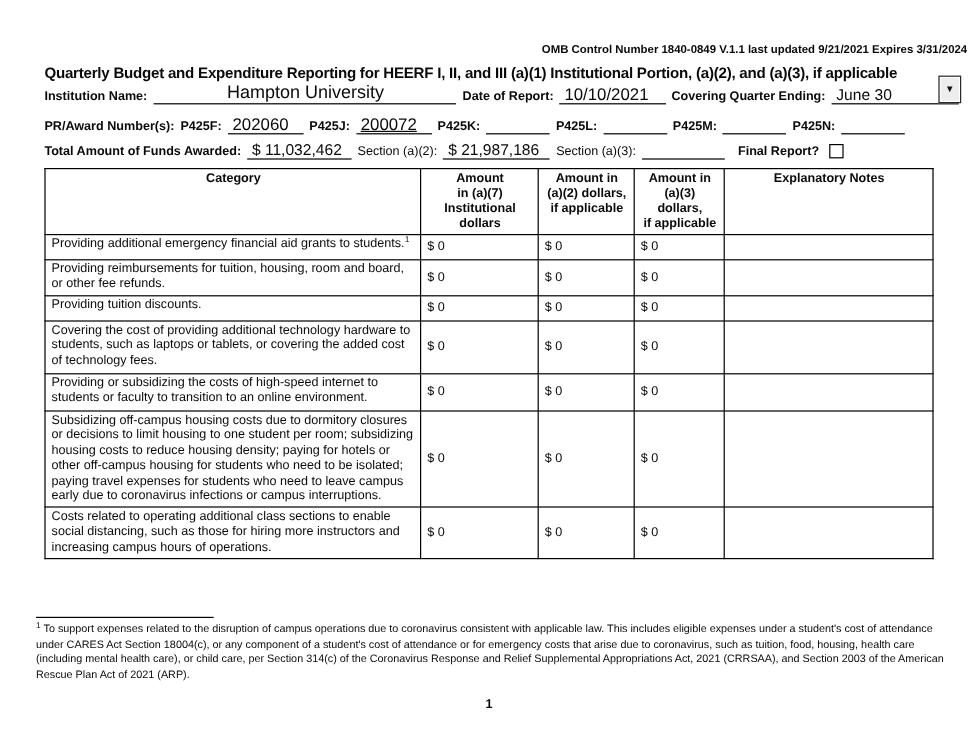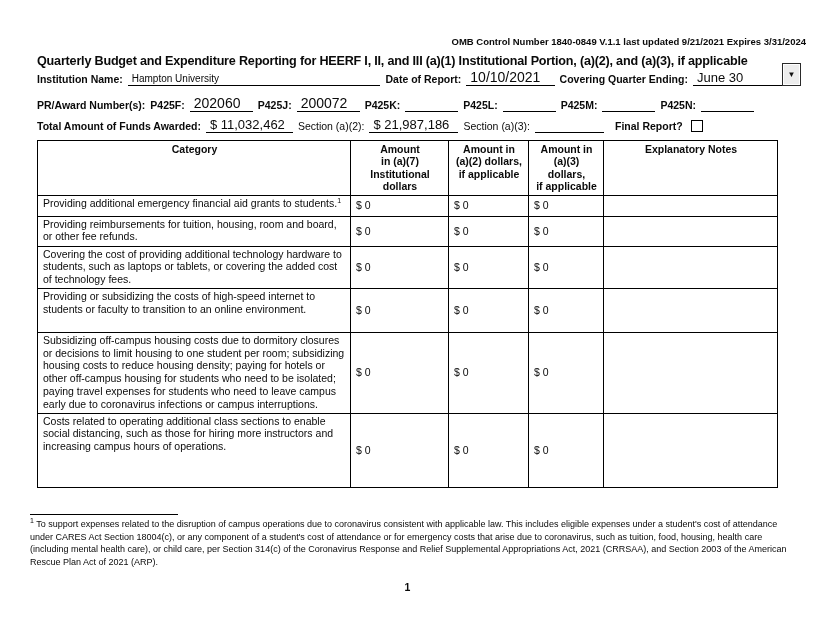--- a/index.html
+++ b/index.html
@@ -26,21 +26,21 @@
   }
   .lbl{font-weight:bold;font-size:10.5px;line-height:13px;}
   .lblr{font-weight:normal;font-size:10.5px;line-height:13px;}
   .fill{
     display:inline-block;
     border-bottom:1px solid #000;
     padding:0 3px 0 4px;
     line-height:1.05;
     overflow:hidden;
   }
-  .v15{font-size:10px;}
+  .v15{font-size:15px;text-align:center;}
   .v14{font-size:14px;}
   .v13{font-size:13px;}
   .line-inst{top:70px;width:762px;}
   .line-award{top:96px;width:740px;}
   .line-total{top:118px;width:740px;}
   .dropdown{
     position:absolute;top:63px;left:782px;
     width:17px;height:21px;
     border:1px solid #2a2a2a;
     background:#ededed;
@@ -114,21 +114,21 @@
 
   <div class="dropdown">
     <span class="arr">▼</span>
   </div>
 
   <div class="formline line-award">
     <span class="lbl">PR/Award Number(s):</span>
     <span class="lbl">P425F:</span>
     <span class="fill v14" style="width:56px;">202060</span>
     <span class="lbl">P425J:</span>
-    <span class="fill v14" style="width:56px;">200072</span>
+    <span class="fill v14" style="width:56px;text-decoration:underline;">200072</span>
     <span class="lbl">P425K:</span>
     <span class="fill v14" style="width:46px;"></span>
     <span class="lbl">P425L:</span>
     <span class="fill v14" style="width:46px;"></span>
     <span class="lbl">P425M:</span>
     <span class="fill v14" style="width:46px;"></span>
     <span class="lbl">P425N:</span>
     <span class="fill v14" style="width:46px;"></span>
   </div>
 
@@ -175,20 +175,27 @@
         <td class="notes"></td>
       </tr>
       <tr>
         <td class="cat">Providing reimbursements for tuition, housing, room and board, or other fee refunds.</td>
         <td class="amt">$ 0</td>
         <td class="amt">$ 0</td>
         <td class="amt">$ 0</td>
         <td class="notes"></td>
       </tr>
       <tr>
+        <td class="cat">Providing tuition discounts.</td>
+        <td class="amt">$ 0</td>
+        <td class="amt">$ 0</td>
+        <td class="amt">$ 0</td>
+        <td class="notes"></td>
+      </tr>
+      <tr>
         <td class="cat">Covering the cost of providing additional technology hardware to students, such as laptops or tablets, or covering the added cost of technology fees.</td>
         <td class="amt">$ 0</td>
         <td class="amt">$ 0</td>
         <td class="amt">$ 0</td>
         <td class="notes"></td>
       </tr>
       <tr>
         <td class="cat">Providing or subsidizing the costs of high-speed internet to students or faculty to transition to an online environment.</td>
         <td class="amt">$ 0</td>
         <td class="amt">$ 0</td>

